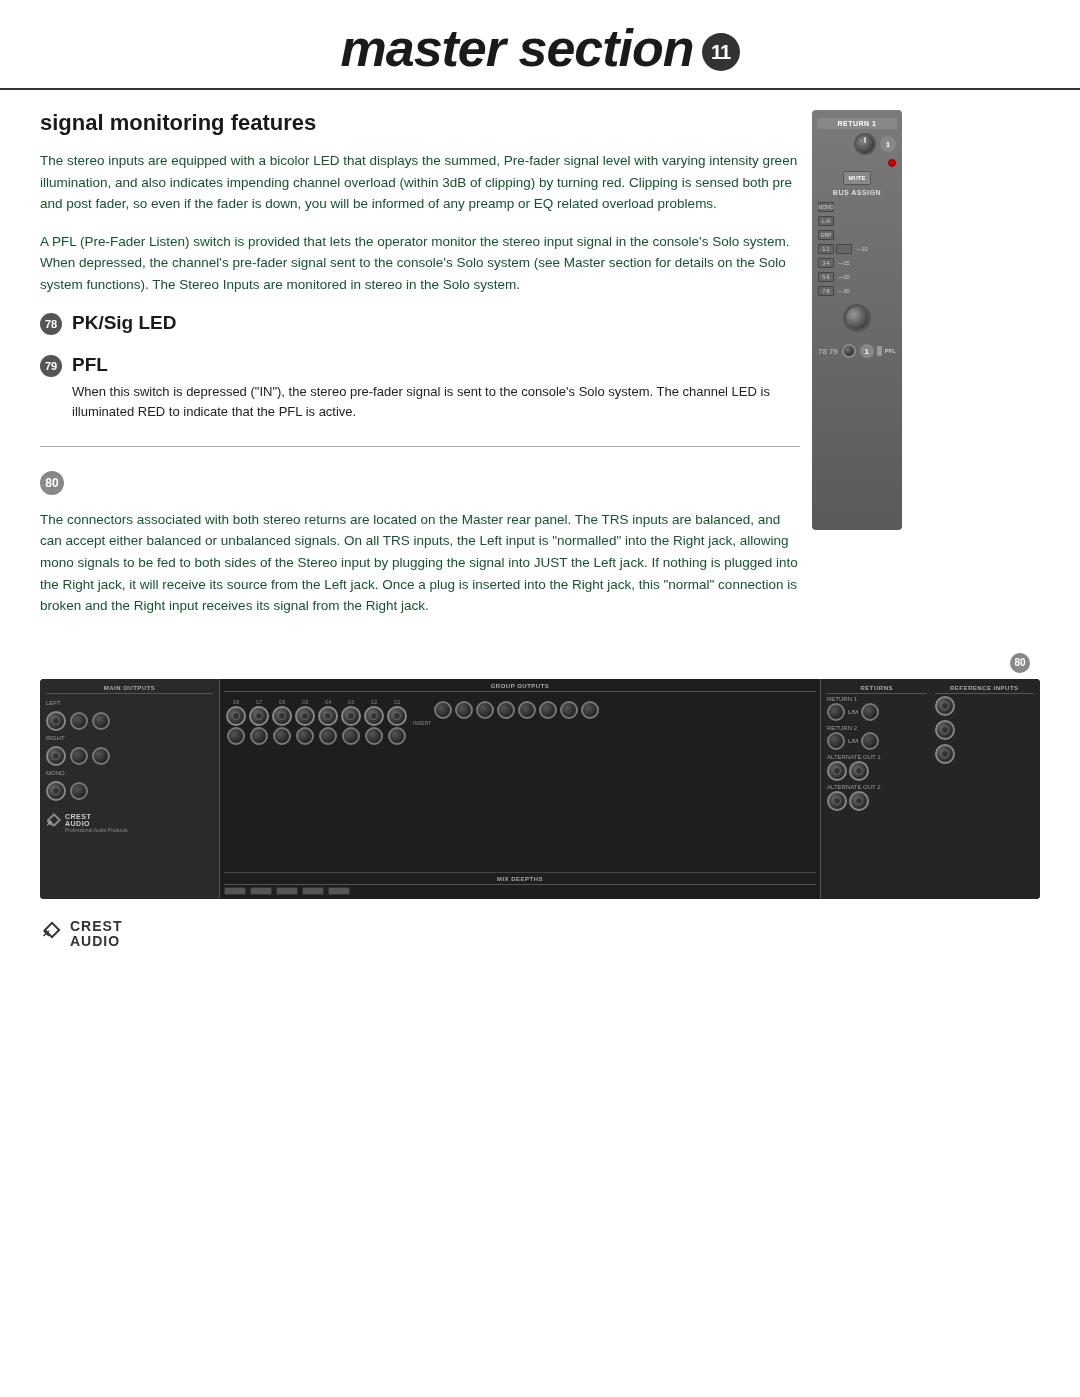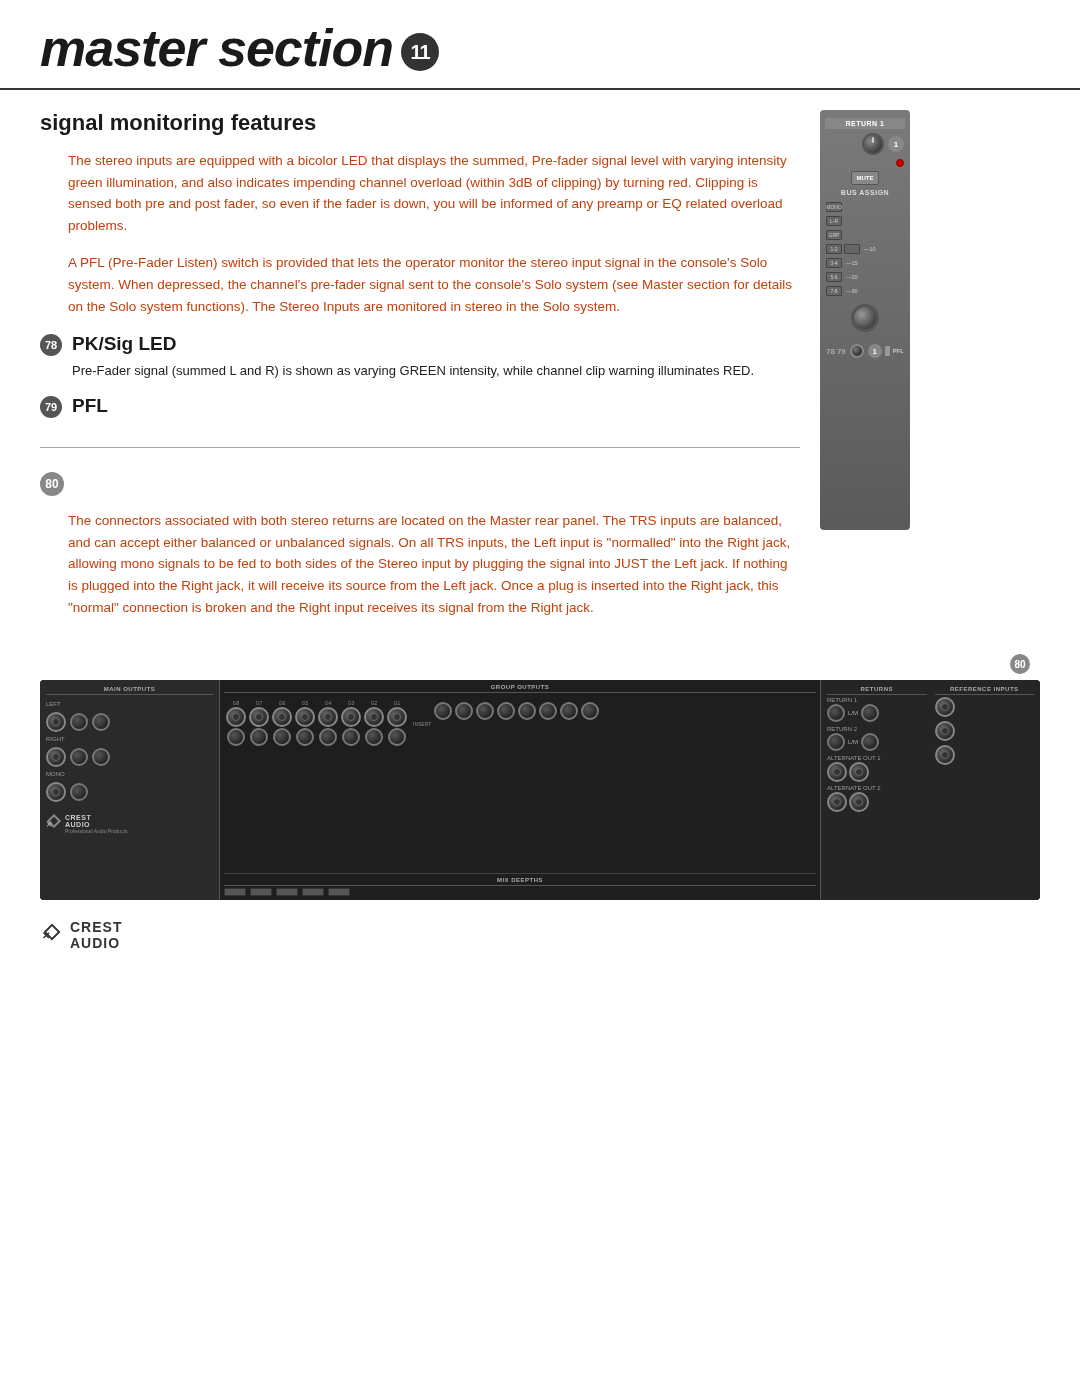--- a/index.html
+++ b/index.html
@@ -8,21 +8,21 @@
       min-height: 1397px;
       background: #ffffff;
       font-family: Arial, Helvetica, sans-serif;
       position: relative;
       overflow-x: hidden;
     }
 
     
     .header {
       display: flex;
-      justify-content: flex-start;
+      justify-content: center;
       align-items: center;
       padding: 18px 40px 0 40px;
       border-bottom: 2px solid #333;
       padding-bottom: 10px;
       margin-bottom: 20px;
     }
     .header-title {
       font-size: 52px;
       font-weight: 900;
       color: #1a1a1a;
@@ -42,21 +42,21 @@
       font-weight: bold;
       margin-left: 8px;
       vertical-align: middle;
       font-style: normal;
     }
 
     
     .main-content {
       display: flex;
       padding: 0 40px;
-      gap: 20px;
+      gap: 12px;
     }
     .text-column {
       flex: 1;
       max-width: 760px;
     }
     .sidebar-column {
       width: 100px;
       flex-shrink: 0;
     }
 
@@ -65,23 +65,22 @@
       font-size: 22px;
       font-weight: 900;
       color: #1a1a1a;
       margin-bottom: 14px;
     }
 
     
     .body-text {
       font-size: 13.5px;
       line-height: 1.6;
-      color: #c2410c;
+      color: #14532d;
       margin-bottom: 16px;
-      margin-left: 28px;
     }
 
     
     .numbered-item {
       display: flex;
       align-items: flex-start;
       margin-bottom: 14px;
     }
     .item-number {
       display: inline-flex;
@@ -426,28 +425,28 @@
 
     <h2 class="section-heading">signal monitoring features</h2>
 
     <p class="body-text">The stereo inputs are equipped with a bicolor LED that displays the summed, Pre-fader signal level with varying intensity green illumination, and also indicates impending channel overload (within 3dB of clipping) by turning red. Clipping is sensed both pre and post fader, so even if the fader is down, you will be informed of any preamp or EQ related overload problems.</p>
     <p class="body-text">A PFL (Pre-Fader Listen) switch is provided that lets the operator monitor the stereo input signal in the console's Solo system. When depressed, the channel's pre-fader signal sent to the console's Solo system (see Master section for details on the Solo system functions). The Stereo Inputs are monitored in stereo in the Solo system.</p>
 
     <div class="numbered-item">
       <span class="item-number">78</span>
       <div class="item-content">
         <div class="item-title">PK/Sig LED</div>
-        <div class="item-desc">Pre-Fader signal (summed L and R) is shown as varying GREEN intensity, while channel clip warning illuminates RED.</div>
       </div>
     </div>
 
     <div class="numbered-item">
       <span class="item-number">79</span>
       <div class="item-content">
         <div class="item-title">PFL</div>
+        <div class="item-desc">When this switch is depressed ("IN"), the stereo pre-fader signal is sent to the console's Solo system. The channel LED is illuminated RED to indicate that the PFL is active.</div>
       </div>
     </div>
 
     <hr class="section-divider">
 
     <div class="rear-panel-heading">
       <span class="rear-panel-number">80</span>
     </div>
 
     <p class="body-text">The connectors associated with both stereo returns are located on the Master rear panel. The TRS inputs are balanced, and can accept either balanced or unbalanced signals. On all TRS inputs, the Left input is "normalled" into the Right jack, allowing mono signals to be fed to both sides of the Stereo input by plugging the signal into JUST the Left jack. If nothing is plugged into the Right jack, it will receive its source from the Left jack. Once a plug is inserted into the Right jack, this "normal"    connection is broken and the Right input receives its signal from the Right jack.</p>

